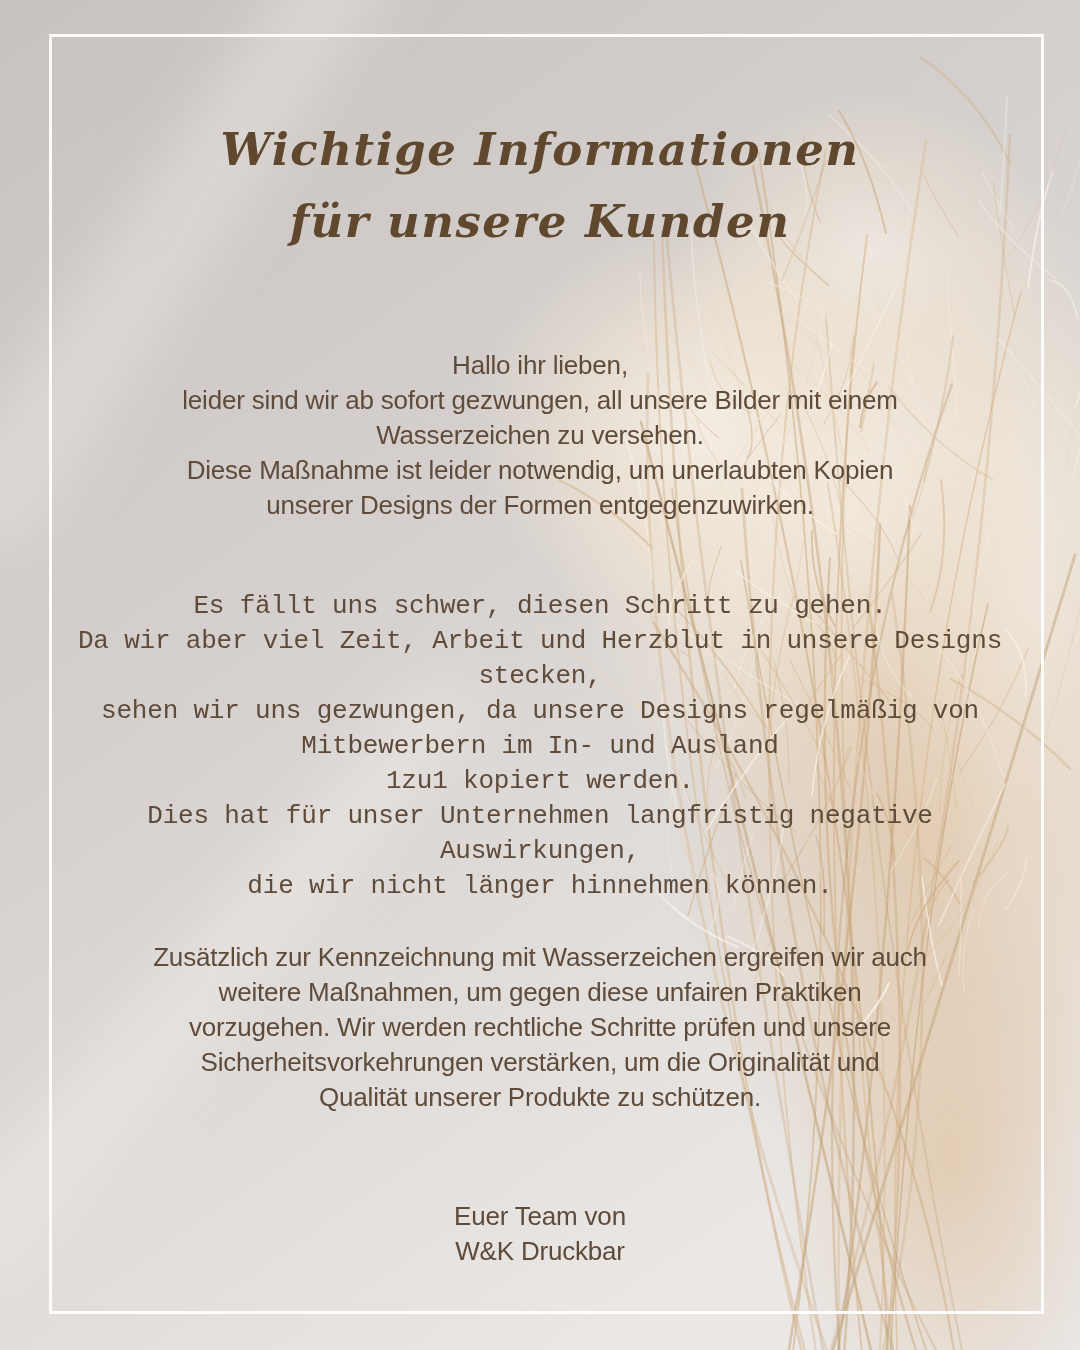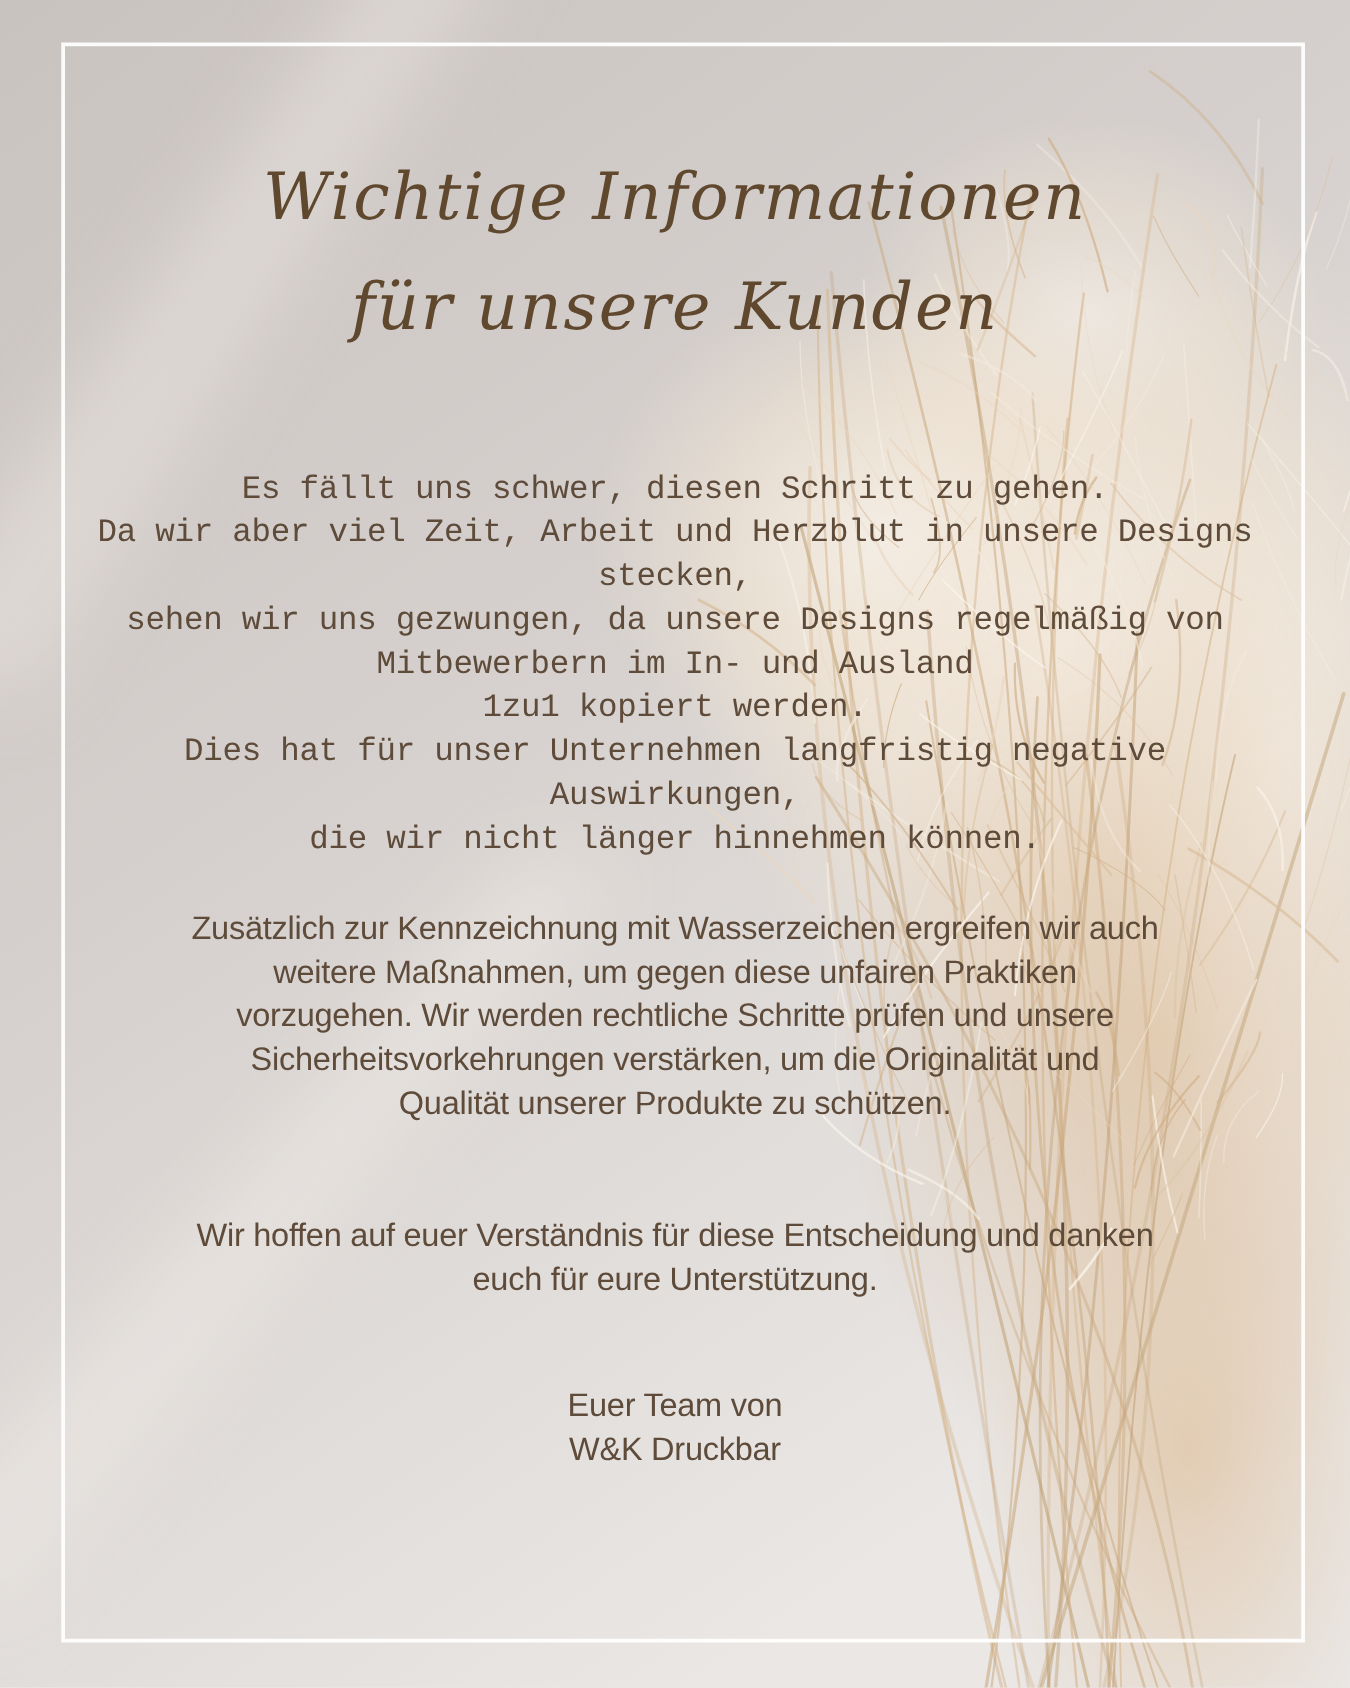--- a/index.html
+++ b/index.html
@@ -34,23 +34,23 @@
     left: 60px;
     right: 60px;
     z-index: 2;
     text-align: center;
     color: #5e4b3a;
     white-space: pre-line;
   }
   .title {
     font-family: "DejaVu Serif", serif;
     font-style: italic;
-    font-weight: 400;
-    font-size: 52px;
-    line-height: 88px;
+    font-weight: 700;
+    font-size: 45px;
+    line-height: 72px;
     letter-spacing: 1.5px;
     color: #5f482e;
     margin: 96px 0 0 0;
   }
   .para {
     font-size: 26px;
     line-height: 35px;
     font-weight: 400;
     margin: 0;
     letter-spacing: -0.2px;
@@ -294,36 +294,39 @@
         <path d="M935,425 Q908,371 866,297" stroke="#fbf6ee" stroke-width="1.01" opacity="0.40"></path>
       </g>
   </svg>
 
   <div class="frame"></div>
 
   <div class="content">
     <h1 class="title">Wichtige Informationen
 für unsere Kunden</h1>
 
+    <p class="para para-intro">Hallo ihr lieben,
+leider sind wir ab sofort gezwungen, all unsere Bilder mit einem
+Wasserzeichen zu versehen.
+Diese Maßnahme ist leider notwendig, um unerlaubten Kopien
+unserer Designs der Formen entgegenzuwirken.</p>
 
     <p class="para para-reason">Es fällt uns schwer, diesen Schritt zu gehen.
 Da wir aber viel Zeit, Arbeit und Herzblut in unsere Designs stecken,
 sehen wir uns gezwungen, da unsere Designs regelmäßig von
 Mitbewerbern im In- und Ausland
 1zu1 kopiert werden.
 Dies hat für unser Unternehmen langfristig negative Auswirkungen,
 die wir nicht länger hinnehmen können.</p>
 
     <p class="para para-measures">Zusätzlich zur Kennzeichnung mit Wasserzeichen ergreifen wir auch
 weitere Maßnahmen, um gegen diese unfairen Praktiken
 vorzugehen. Wir werden rechtliche Schritte prüfen und unsere
 Sicherheitsvorkehrungen verstärken, um die Originalität und
 Qualität unserer Produkte zu schützen.</p>
 
-    <p class="para para-thanks">Wir hoffen auf euer Verständnis für diese Entscheidung und danken
-euch für eure Unterstützung.</p>
 
     <p class="para signature">Euer Team von
 W&amp;K Druckbar</p>
 
     
   </div>
 </div>
 
 </body></html>

